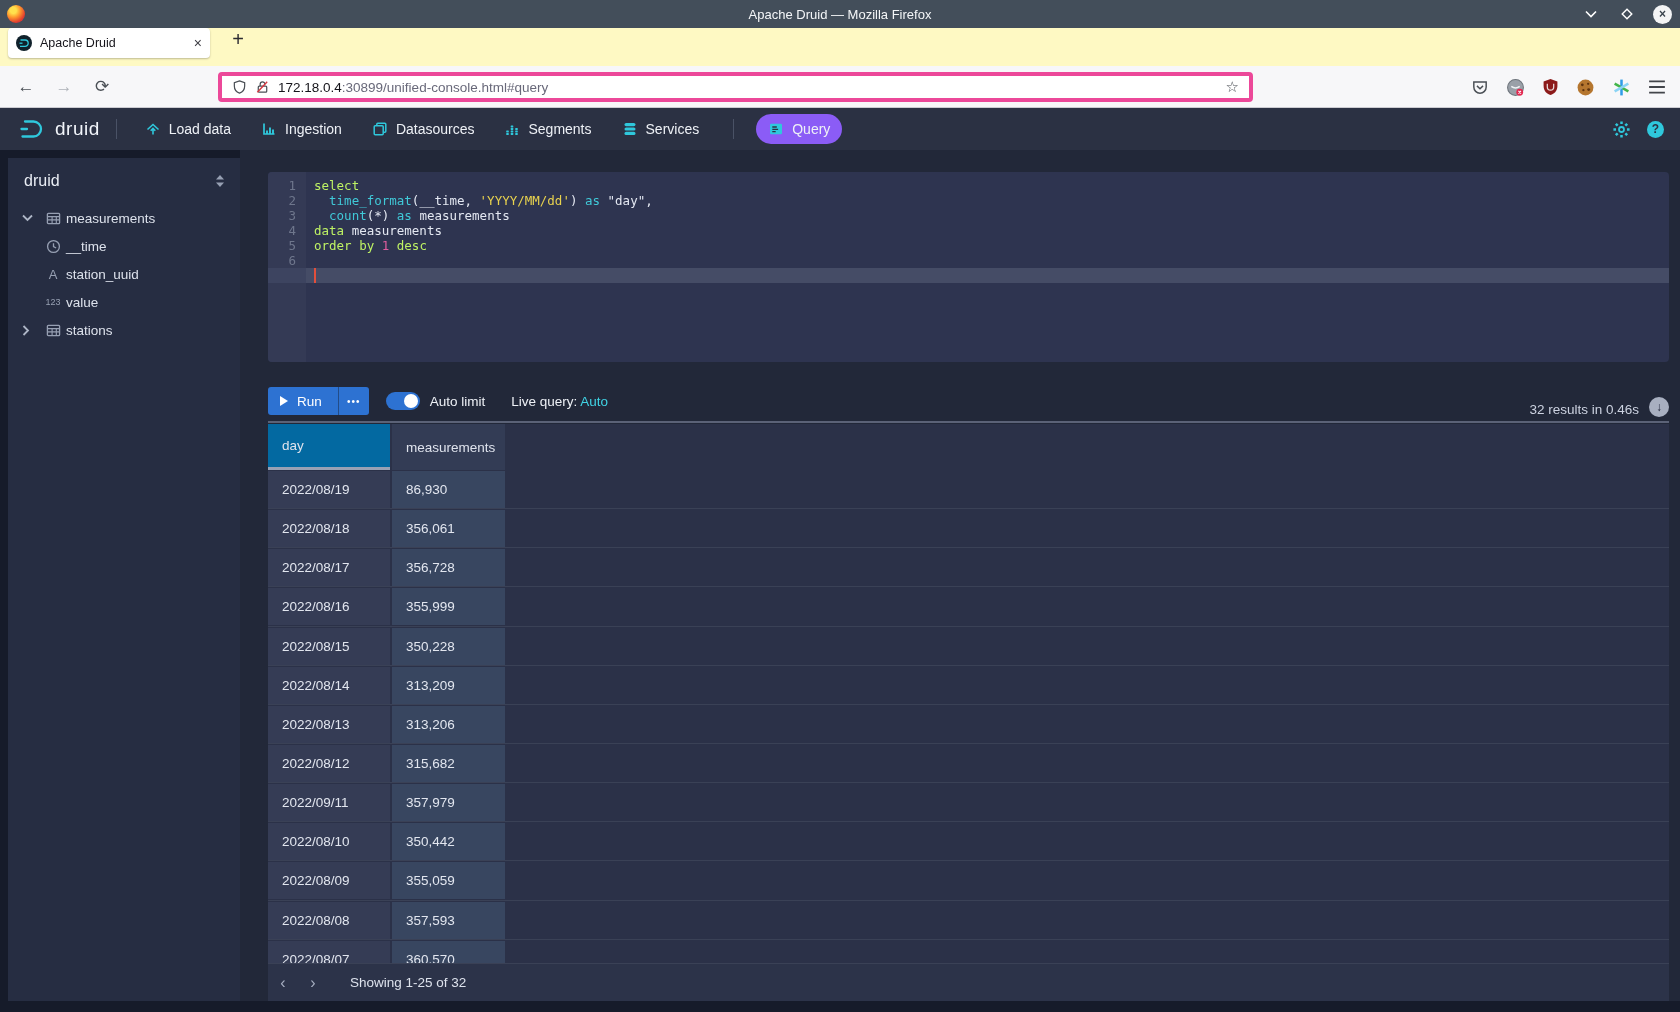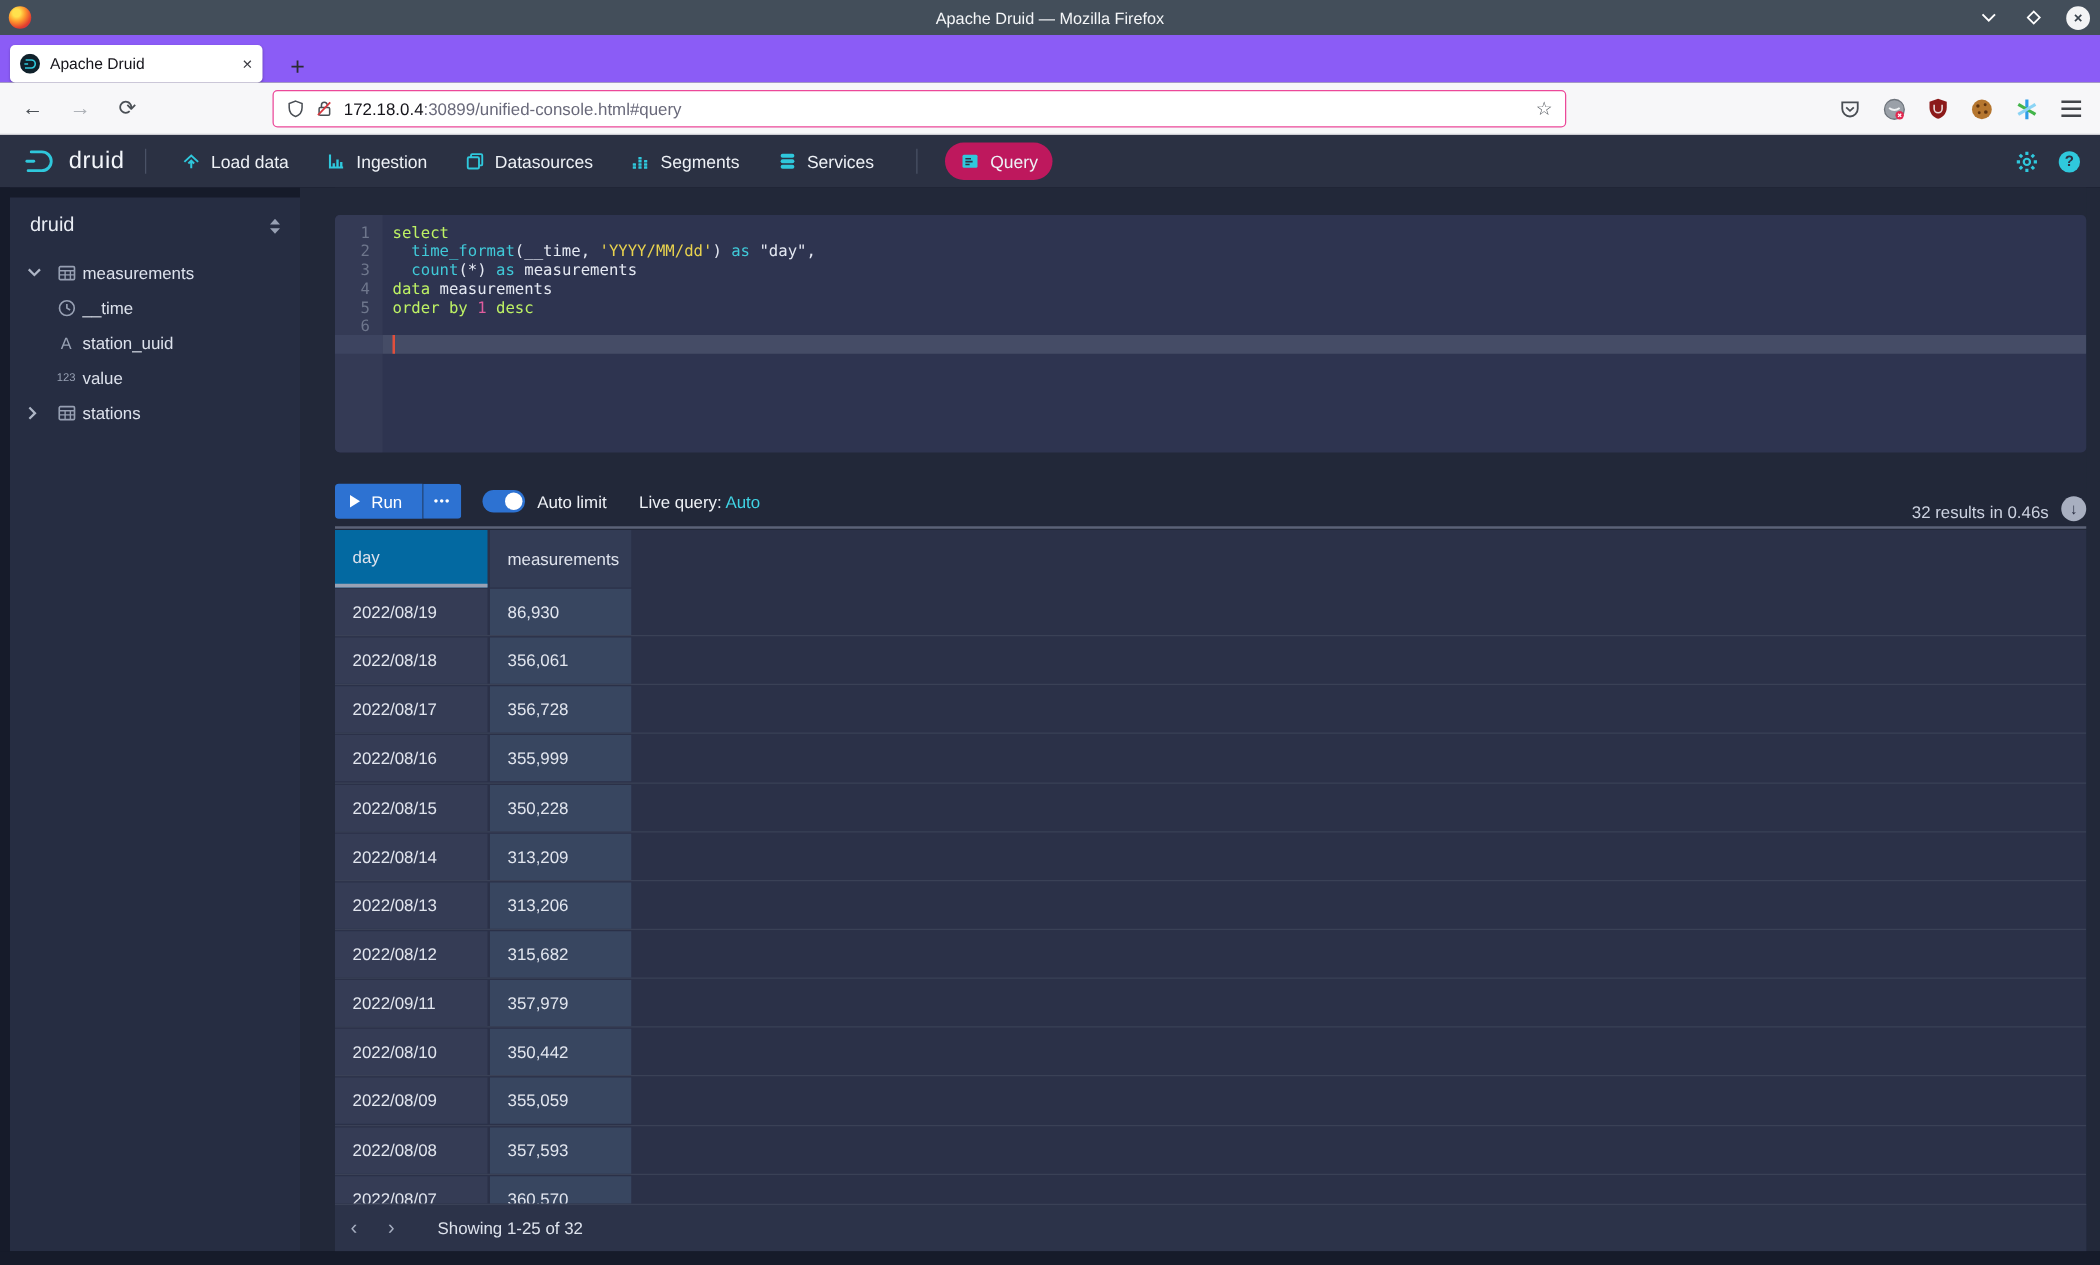--- a/index.html
+++ b/index.html
@@ -11,50 +11,50 @@
   .titlebar { position:absolute; left:0; top:0; width:100%; height:28px; background:#434e5a;
               display:flex; align-items:center; color:#f4f6f8; font-size:13px; }
   .ff-logo { width:18px; height:18px; border-radius:50%; margin-left:7px;
              background:radial-gradient(circle at 35% 30%, #ffe14d 0 18%, #ff9a2e 40%, #e23d2e 70%, #b5236d 100%); }
   .tb-title { position:absolute; left:0; right:0; text-align:center; pointer-events:none; }
   .tb-controls { position:absolute; right:8px; top:0; height:28px; display:flex; align-items:center; gap:16px; }
   .tb-btn { width:20px; height:20px; display:flex; align-items:center; justify-content:center; color:#fff; }
   .close-circle { width:19px; height:19px; border-radius:50%; background:#f3f4f5; color:#3a444e;
                   display:flex; align-items:center; justify-content:center; font-size:12px; font-weight:bold; }
 
-  .tabbar { position:absolute; left:0; top:28px; width:100%; height:38px; background:#8b5cf6;
-            display:flex; align-items:flex-end; }
+  .tabbar { position:absolute; left:0; top:28px; width:100%; height:38px; background:#fef9c3;
+            display:flex; align-items:flex-start; }
   .tab { margin-left:8px; width:202px; height:30px; background:#fff; border-radius:4px;
          box-shadow:0 1px 2px rgba(0,0,0,.25); display:flex; align-items:center; padding:0 8px; gap:8px; }
   .tab-title { flex:1; font-size:12.5px; color:#15141a; white-space:nowrap; overflow:hidden; }
   .tab-close { color:#3d3d44; font-size:14px; }
   .favicon { width:16px; height:16px; flex:none; }
   .newtab { margin-left:14px; font-size:20px; color:#2b2b31; width:28px; text-align:center; }
 
   .toolbar { position:absolute; left:0; top:66px; width:100%; height:42px; background:#f7f7f9;
              border-bottom:1px solid #ccccd2; display:flex; align-items:center; }
   .nav-btn { font-size:17px; color:#4a4f55; width:24px; text-align:center; margin-left:14px; }
   .nav-btn.disabled { color:#aeb2b8; }
   .urlbar { position:absolute; left:218px; top:6px; width:1035px; height:30px; background:#fff;
-            border:1px solid #ec4899; border-radius:4px; display:flex; align-items:center; padding:0 10px; gap:8px; }
+            border:4px solid #ec4899; border-radius:4px; display:flex; align-items:center; padding:0 10px; gap:8px; }
   .url-text { font-size:13.5px; color:#69697a; flex:1; white-space:nowrap; overflow:hidden; }
   .url-text b { color:#15141a; font-weight:normal; }
   .url-star { font-size:15px; color:#4a4f55; }
   .ext-icons { position:absolute; right:14px; top:6px; height:30px; display:flex; align-items:center; gap:17px; }
 
   
   .console { position:absolute; left:0; top:108px; width:1680px; height:904px; background:#161b2a; }
   .druid-nav { position:absolute; left:0; top:0; width:100%; height:42px; background:#2b3143;
                display:flex; align-items:center; color:#eef1f6; }
   .brand { display:flex; align-items:center; gap:7px; margin-left:18px; }
   .brand-text { font-size:19px; letter-spacing:.5px; color:#f2f5fa; }
   .nav-div { width:1px; height:20px; background:#4a5266; margin:0 16px; }
   .nav-items { display:flex; align-items:center; gap:6px; }
   .nav-item { display:flex; align-items:center; gap:8px; font-size:14px; padding:7px 12px; border-radius:16px; }
-  .nav-item.active { background:#be185d; }
+  .nav-item.active { background:#8b5cf6; }
   .nav-right { position:absolute; right:16px; display:flex; align-items:center; gap:16px; }
   .help-circle { width:17px; height:17px; border-radius:50%; background:#2fc8dc; color:#2b3143;
                  font-size:12px; font-weight:bold; display:flex; align-items:center; justify-content:center; }
 
   .console-area { position:absolute; left:0; top:42px; width:1680px; height:862px; background:#161b2a; }
   .sidebar { position:absolute; left:8px; top:8px; width:232px; height:843px; background:#262d42; color:#dfe4ee; }
   .schema-row { display:flex; align-items:center; padding:14px 14px 10px 16px; }
   .schema-name { font-size:16px; color:#e9edf4; flex:1; }
   .tree { margin-top:4px; }
   .tree-row { height:28px; display:flex; align-items:center; font-size:13.5px; color:#dde2ec; position:relative; }

